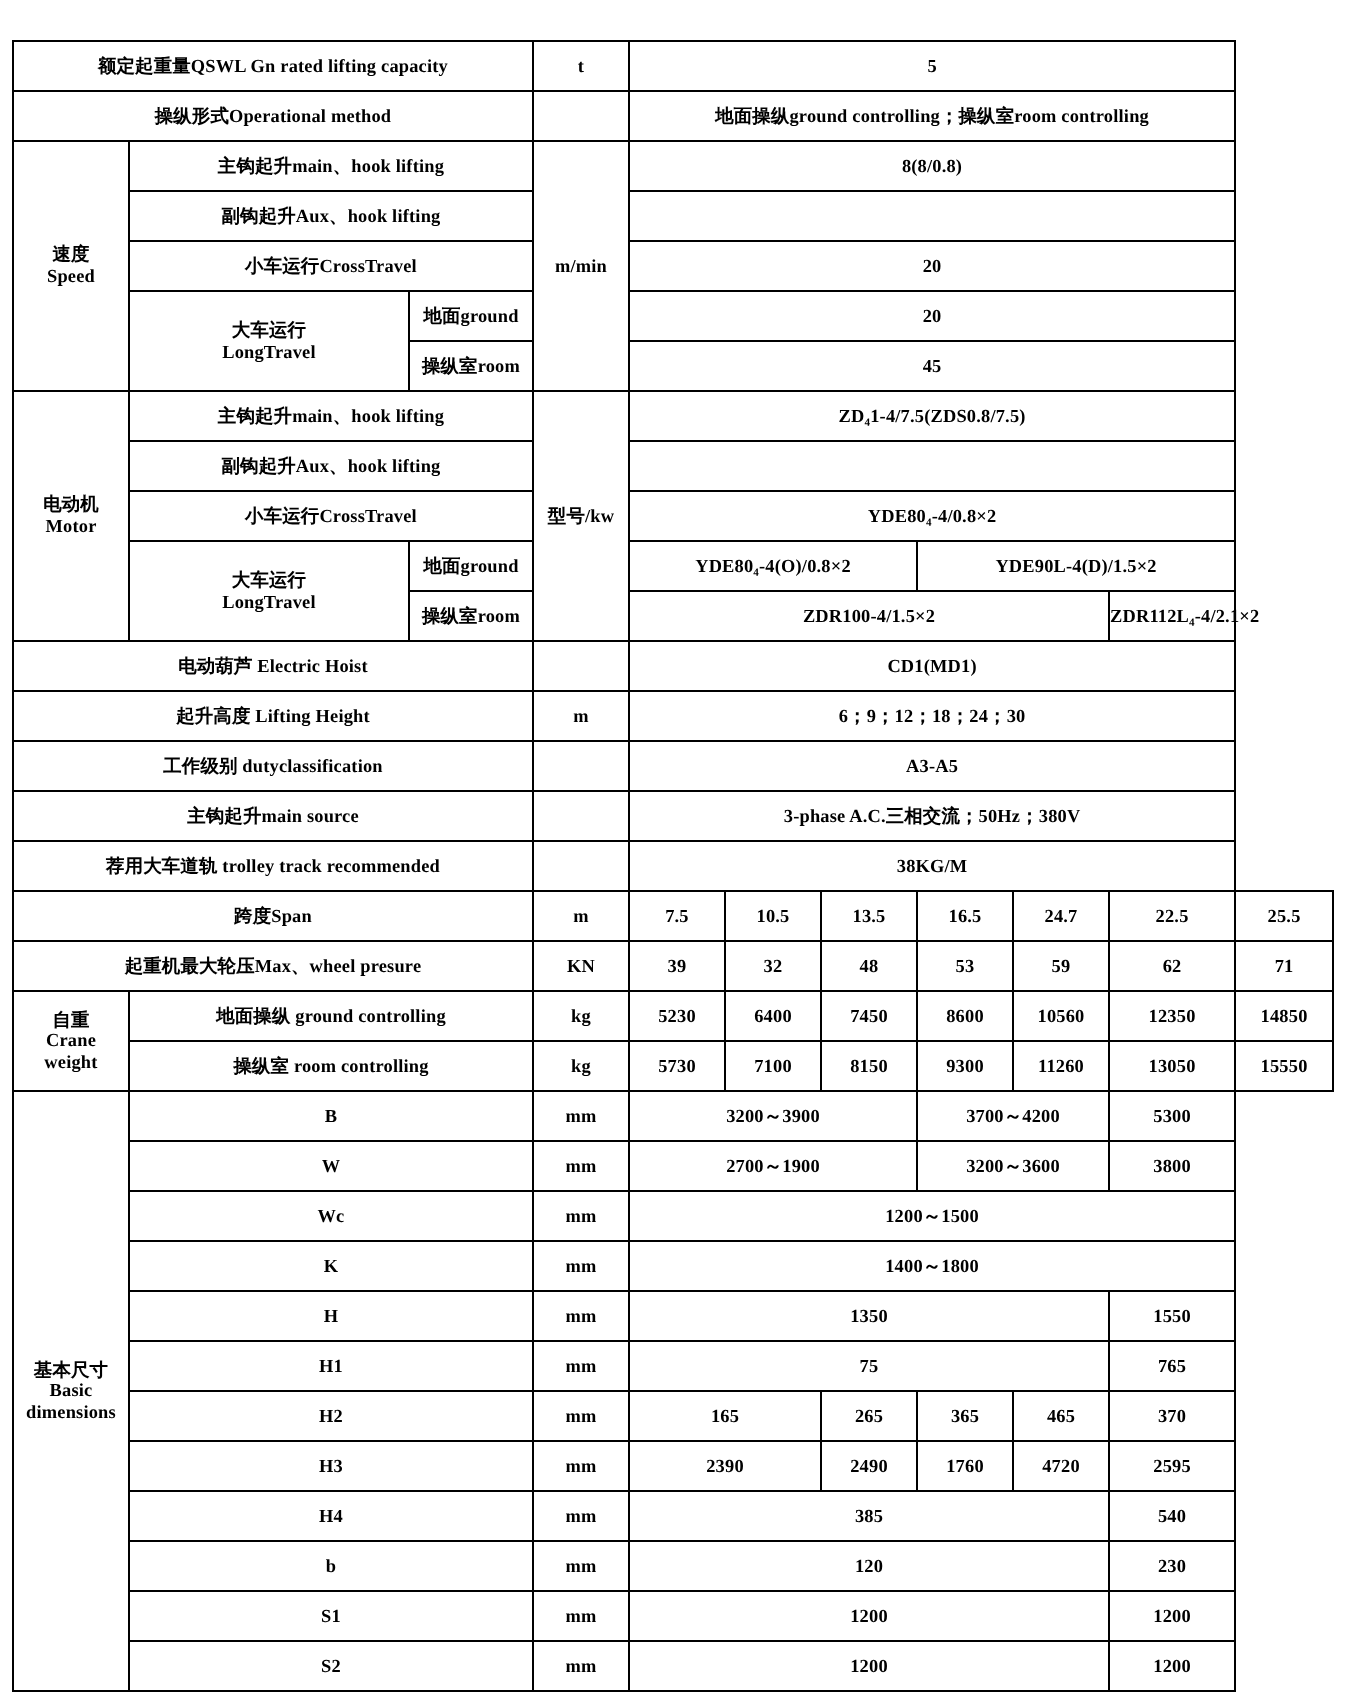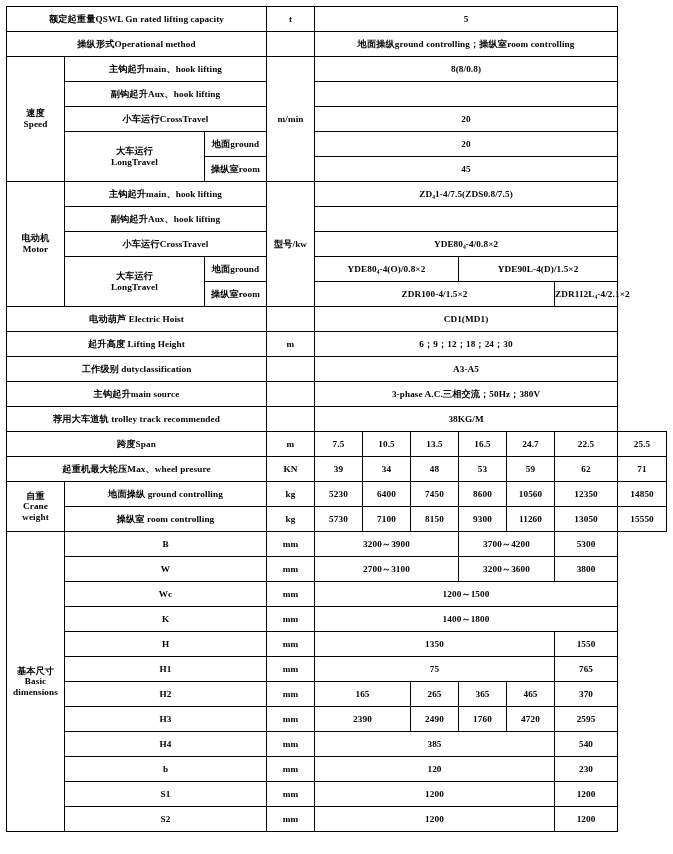--- a/index.html
+++ b/index.html
@@ -7,21 +7,21 @@
     font-family:"Liberation Serif", serif;
     color:#000;
     width:673px;
     height:854px;
     overflow:hidden;
   }
   #sheet{
     width:673px;
     height:854px;
     box-sizing:border-box;
-    padding:6px 6px 4px 6px;
+    padding:20px 6px 4px 6px;
   }
   table.spec{
     width:661px;
     border-collapse:collapse;
     table-layout:fixed;
     font-size:9.2px;
   }
   table.spec td{
     border:1px solid #000;
     text-align:center;
@@ -153,21 +153,21 @@
       <td class="val">16.5</td>
       <td class="val">24.7</td>
       <td class="val">22.5</td>
       <td class="val">25.5</td>
     </tr>
 
     <tr>
       <td class="lbl" colspan="3">起重机最大轮压Max、wheel presure</td>
       <td class="unit">KN</td>
       <td class="val">39</td>
-      <td class="val">34</td>
+      <td class="val">32</td>
       <td class="val">48</td>
       <td class="val">53</td>
       <td class="val">59</td>
       <td class="val">62</td>
       <td class="val">71</td>
     </tr>
 
     <tr>
       <td class="sidelabel" rowspan="2">自重<br>Crane<br>weight</td>
       <td class="lbl" colspan="2">地面操纵 ground controlling</td>
@@ -196,21 +196,21 @@
       <td class="sidelabel" rowspan="12">基本尺寸<br>Basic<br>dimensions</td>
       <td class="lbl" colspan="2">B</td>
       <td class="unit">mm</td>
       <td class="val" colspan="3">3200～3900</td>
       <td class="val" colspan="2">3700～4200</td>
       <td class="val">5300</td>
     </tr>
     <tr>
       <td class="lbl" colspan="2">W</td>
       <td class="unit">mm</td>
-      <td class="val" colspan="3">2700～3100</td>
+      <td class="val" colspan="3">2700～1900</td>
       <td class="val" colspan="2">3200～3600</td>
       <td class="val">3800</td>
     </tr>
     <tr>
       <td class="lbl" colspan="2">Wc</td>
       <td class="unit">mm</td>
       <td class="val" colspan="6">1200～1500</td>
     </tr>
     <tr>
       <td class="lbl" colspan="2">K</td>

